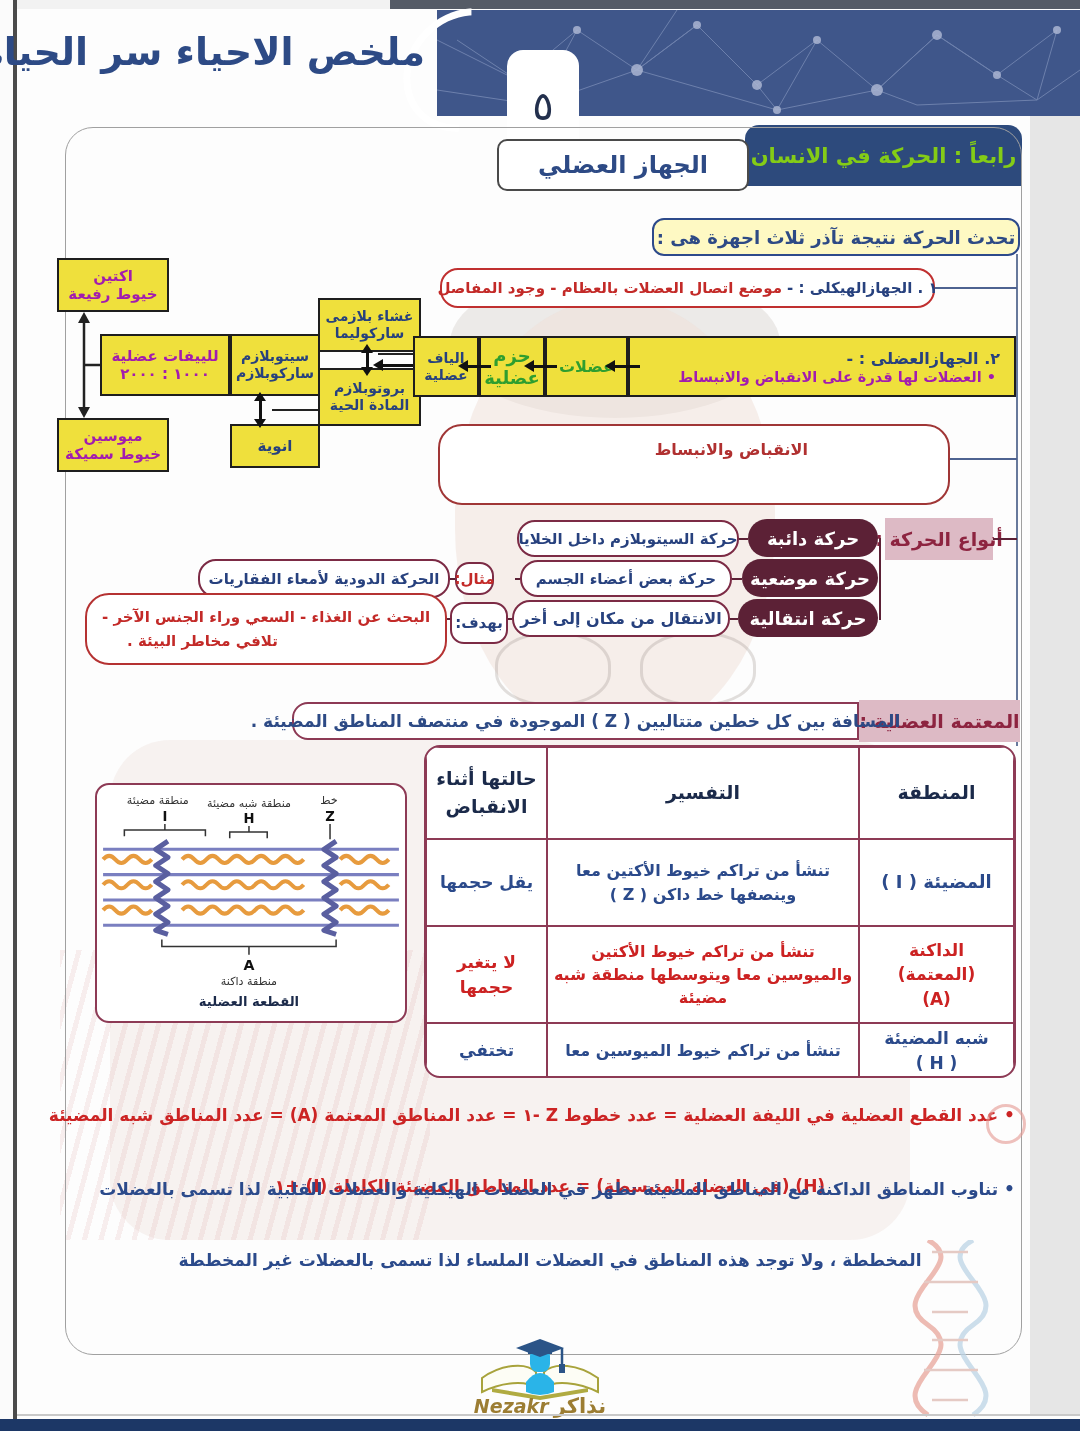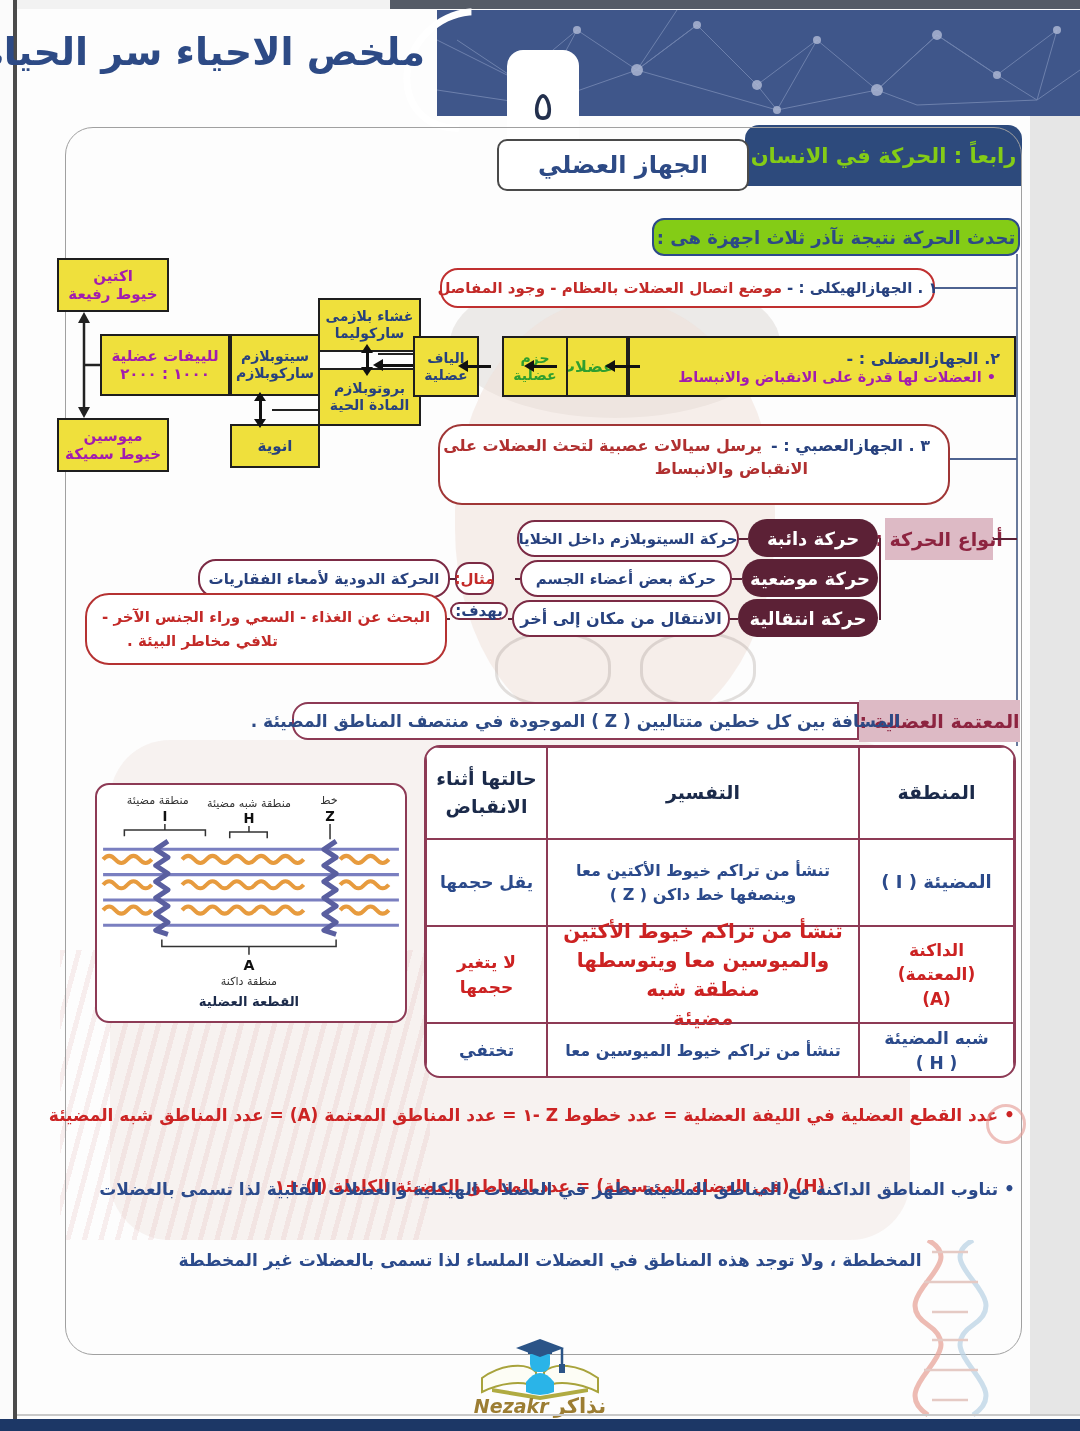--- a/index.html
+++ b/index.html
@@ -99,21 +99,21 @@
   <div class="abs" style="left:745px;top:125px;width:277px;height:61px;background:#2d4a7c;border-radius:14px 14px 0 0;display:flex;align-items:center;justify-content:center;">
     <span class="bold" style="color:#84cc16;font-size:21px;white-space:nowrap;">رابعاً : الحركة في الانسان</span>
   </div>
 
   <div class="abs" style="left:65px;top:127px;width:957px;height:1228px;border:1.5px solid #a0a0a0;border-radius:28px;box-sizing:border-box;"></div>
 
   <div class="abs" style="left:497px;top:139px;width:248px;height:48px;background:#fff;border:2px solid #4a4a4a;border-radius:10px;display:flex;align-items:center;justify-content:center;">
     <span class="bold" style="color:#2d4a85;font-size:24px;">الجهاز العضلي</span>
   </div>
 
-  <div class="abs" style="left:652px;top:218px;width:368px;height:38px;border:2px solid #2d4a8b;border-radius:12px;background:#84cc16;display:flex;align-items:center;justify-content:center;box-sizing:border-box;">
+  <div class="abs" style="left:652px;top:218px;width:368px;height:38px;border:2px solid #2d4a8b;border-radius:12px;background:#fef9c3;display:flex;align-items:center;justify-content:center;box-sizing:border-box;">
     <span class="bold" style="color:#2d4a85;font-size:18px;white-space:nowrap;">تحدث الحركة نتيجة تآذر ثلاث اجهزة هى :</span>
   </div>
   <div class="abs" style="left:1016px;top:254px;width:2px;height:492px;background:#67799c;"></div>
   <div class="abs hline navy" style="left:935px;top:287px;width:82px;"></div>
   <div class="abs hline navy" style="left:950px;top:458px;width:67px;"></div>
 
   <div class="abs" style="left:440px;top:268px;width:495px;height:40px;border:2.5px solid #c03030;border-radius:18px;background:#fff;display:flex;align-items:center;justify-content:center;box-sizing:border-box;white-space:nowrap;">
     <span class="bold" style="color:#27417e;font-size:15px;">١ . الجهازالهيكلى : -</span>
     <span class="bold" style="color:#c32a28;font-size:15px;margin-right:5px;">موضع اتصال العضلات بالعظام - وجود المفاصل</span>
   </div>
@@ -159,37 +159,33 @@
   <div class="varr" style="left:259px;top:400px;height:20px;"></div>
   <div class="abs hline dark" style="left:272px;top:409px;width:46px;"></div>
 
   <div class="abs ybox" style="left:628px;top:336px;width:388px;height:61px;align-items:stretch;">
     <span class="t-navy" style="font-size:16px;text-align:right;padding:2px 14px 0 0;">٢. الجهازالعضلى : -</span>
     <span class="t-red" style="font-size:14.5px;text-align:right;padding:1px 18px 0 0;white-space:nowrap;">• العضلات لها قدرة على الانقباض والانبساط</span>
   </div>
   <div class="abs ybox t-green" style="left:545px;top:336px;width:83px;height:61px;font-size:16px;">
     <span>عضلات</span>
   </div>
-  <div class="abs ybox t-green" style="left:502px;top:336px;width:66px;height:61px;font-size:14px;">
+  <div class="abs ybox t-green" style="left:479px;top:336px;width:66px;height:61px;font-size:18px;">
     <span>حزم</span>
     <span>عضلية</span>
   </div>
   <div class="abs ybox t-navy" style="left:413px;top:336px;width:66px;height:61px;font-size:14px;">
     <span>الياف</span>
     <span>عضلية</span>
   </div>
   <div class="arr-l" style="left:614px;top:365px;width:26px;"></div>
   <div class="arr-l" style="left:533px;top:365px;width:24px;"></div>
   <div class="arr-l" style="left:467px;top:365px;width:24px;"></div>
 
   <div class="abs" style="left:438px;top:424px;width:512px;height:81px;border:2.5px solid #a03636;border-radius:24px;background:#fff;box-sizing:border-box;padding-top:10px;">
-    <div style="text-align:right;padding-right:18px;white-space:nowrap;">
-      <span class="bold" style="color:#27417e;font-size:16px;">٣ . الجهازالعصبي : -</span>
-      <span class="bold" style="color:#b03030;font-size:16px;margin-right:4px;">يرسل سيالات عصبية لتحث العضلات على</span>
-    </div>
     <div class="bold" style="color:#b03030;font-size:16px;text-align:right;padding-right:140px;margin-top:4px;">الانقباض والانبساط</div>
   </div>
 
   <div class="abs pinkbox" style="left:885px;top:518px;width:108px;height:42px;font-size:19px;">
     <span>أنواع الحركة :</span>
   </div>
   <div class="abs hline" style="left:993px;top:538px;width:24px;"></div>
   <div class="abs vline" style="left:879px;top:538px;height:82px;"></div>
 
   <div class="abs pill" style="left:748px;top:519px;width:130px;height:38px;font-size:18px;">
@@ -215,21 +211,21 @@
   <div class="abs hline" style="left:732px;top:578px;width:10px;"></div>
   <div class="abs hline" style="left:515px;top:578px;width:5px;"></div>
   <div class="abs hline" style="left:450px;top:578px;width:5px;"></div>
 
   <div class="abs pill" style="left:738px;top:599px;width:140px;height:38px;font-size:18px;">
     <span>حركة انتقالية</span>
   </div>
   <div class="abs obox" style="left:512px;top:600px;width:218px;height:37px;font-size:16px;color:#27417e;">
     <span>الانتقال من مكان إلى أخر</span>
   </div>
-  <div class="abs obox" style="left:450px;top:602px;width:58px;height:18px;font-size:15px;border-radius:14px;color:#27417e;">
+  <div class="abs obox" style="left:450px;top:602px;width:58px;height:42px;font-size:15px;border-radius:14px;color:#27417e;">
     <span>بهدف:</span>
   </div>
   <div class="abs obox redbrd" style="left:85px;top:593px;width:362px;height:72px;border-radius:24px;color:#c32a28;font-size:15px;line-height:1.6;">
     <span>البحث عن الغذاء - السعي وراء الجنس الآخر -</span>
     <span style="align-self:flex-end;padding-left:40px;">تلافي مخاطر البيئة .</span>
   </div>
   <div class="abs hline" style="left:730px;top:618px;width:8px;"></div>
   <div class="abs hline" style="left:508px;top:618px;width:4px;"></div>
   <div class="abs hline" style="left:447px;top:618px;width:3px;"></div>
 
@@ -246,21 +242,21 @@
     <div class="cell c-head">حالتها أثناء الانقباض</div>
 
     <div class="cell c-blue" style="font-size:18px;">المضيئة ( I )</div>
     <div class="cell c-blue" style="font-size:16px;">تنشأ من تراكم خيوط الأكتين معا
 وينصفها خط داكن ( Z )</div>
     <div class="cell c-blue" style="font-size:17px;">يقل حجمها</div>
 
     <div class="cell c-red" style="font-size:17px;">الداكنة
 (المعتمة)
 (A)</div>
-    <div class="cell c-red" style="font-size:20px;">تنشأ من تراكم خيوط الأكتين
+    <div class="cell c-red" style="font-size:16px;">تنشأ من تراكم خيوط الأكتين
 والميوسين معا ويتوسطها منطقة شبه
 مضيئة</div>
     <div class="cell c-red" style="font-size:17px;">لا يتغير
 حجمها</div>
 
     <div class="cell c-blue" style="font-size:17px;">شبه المضيئة
 ( H )</div>
     <div class="cell c-blue" style="font-size:16px;">تنشأ من تراكم خيوط الميوسين معا</div>
     <div class="cell c-blue" style="font-size:17px;">تختفي</div>
   </div>

